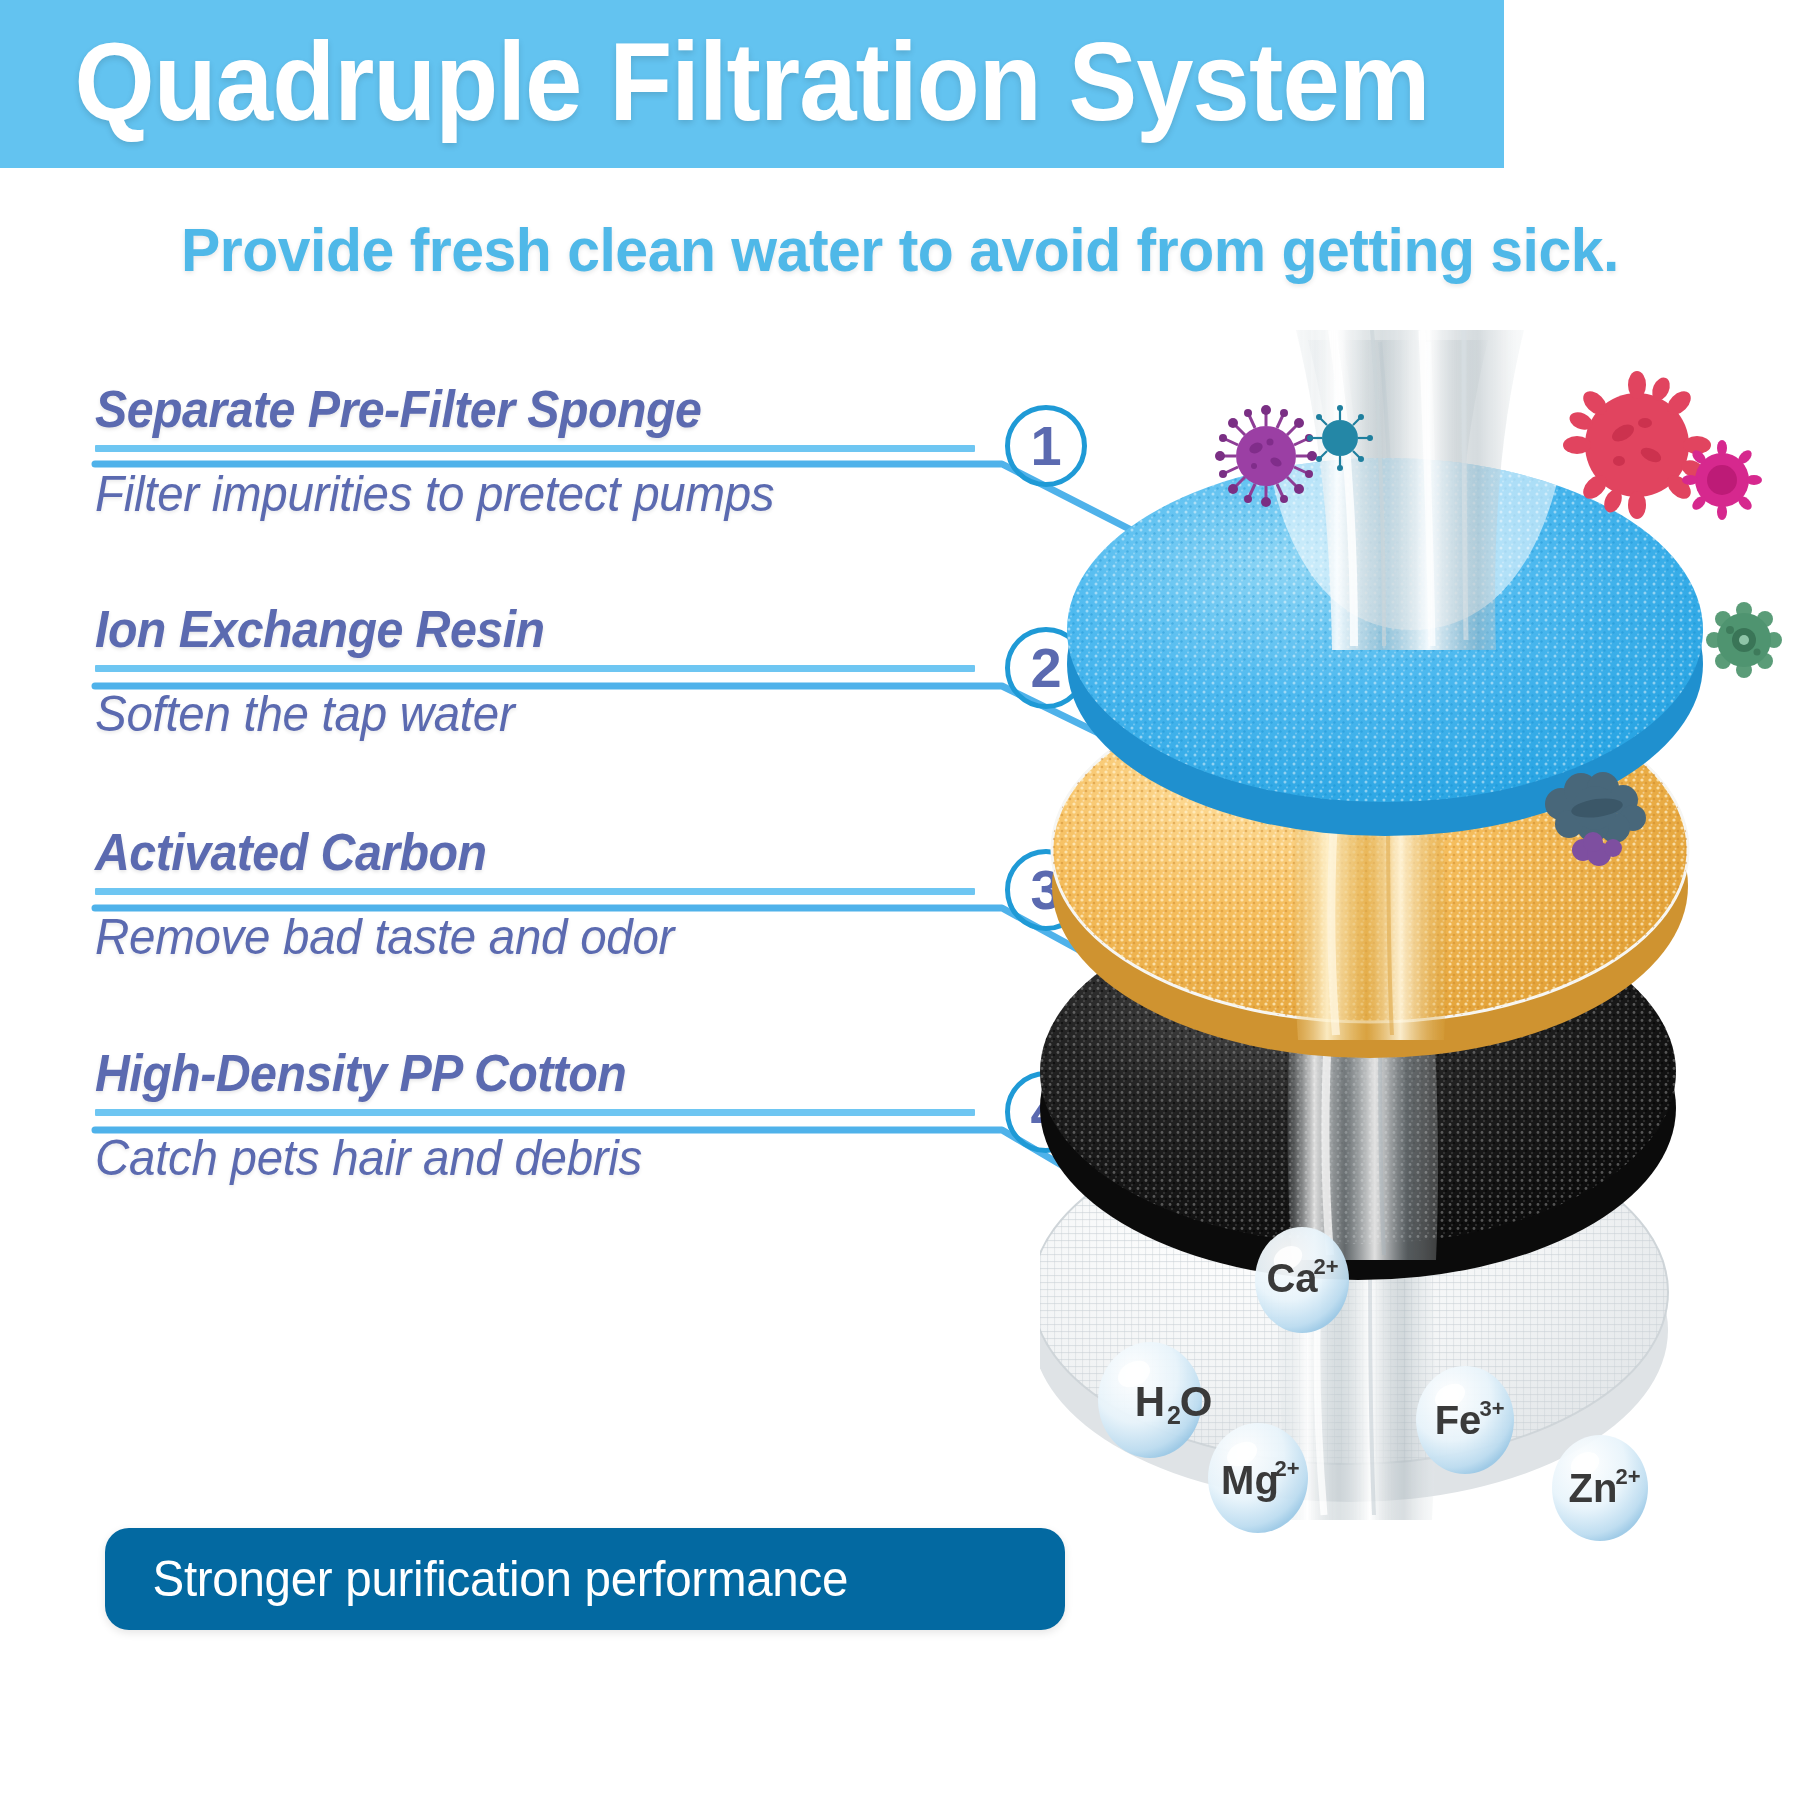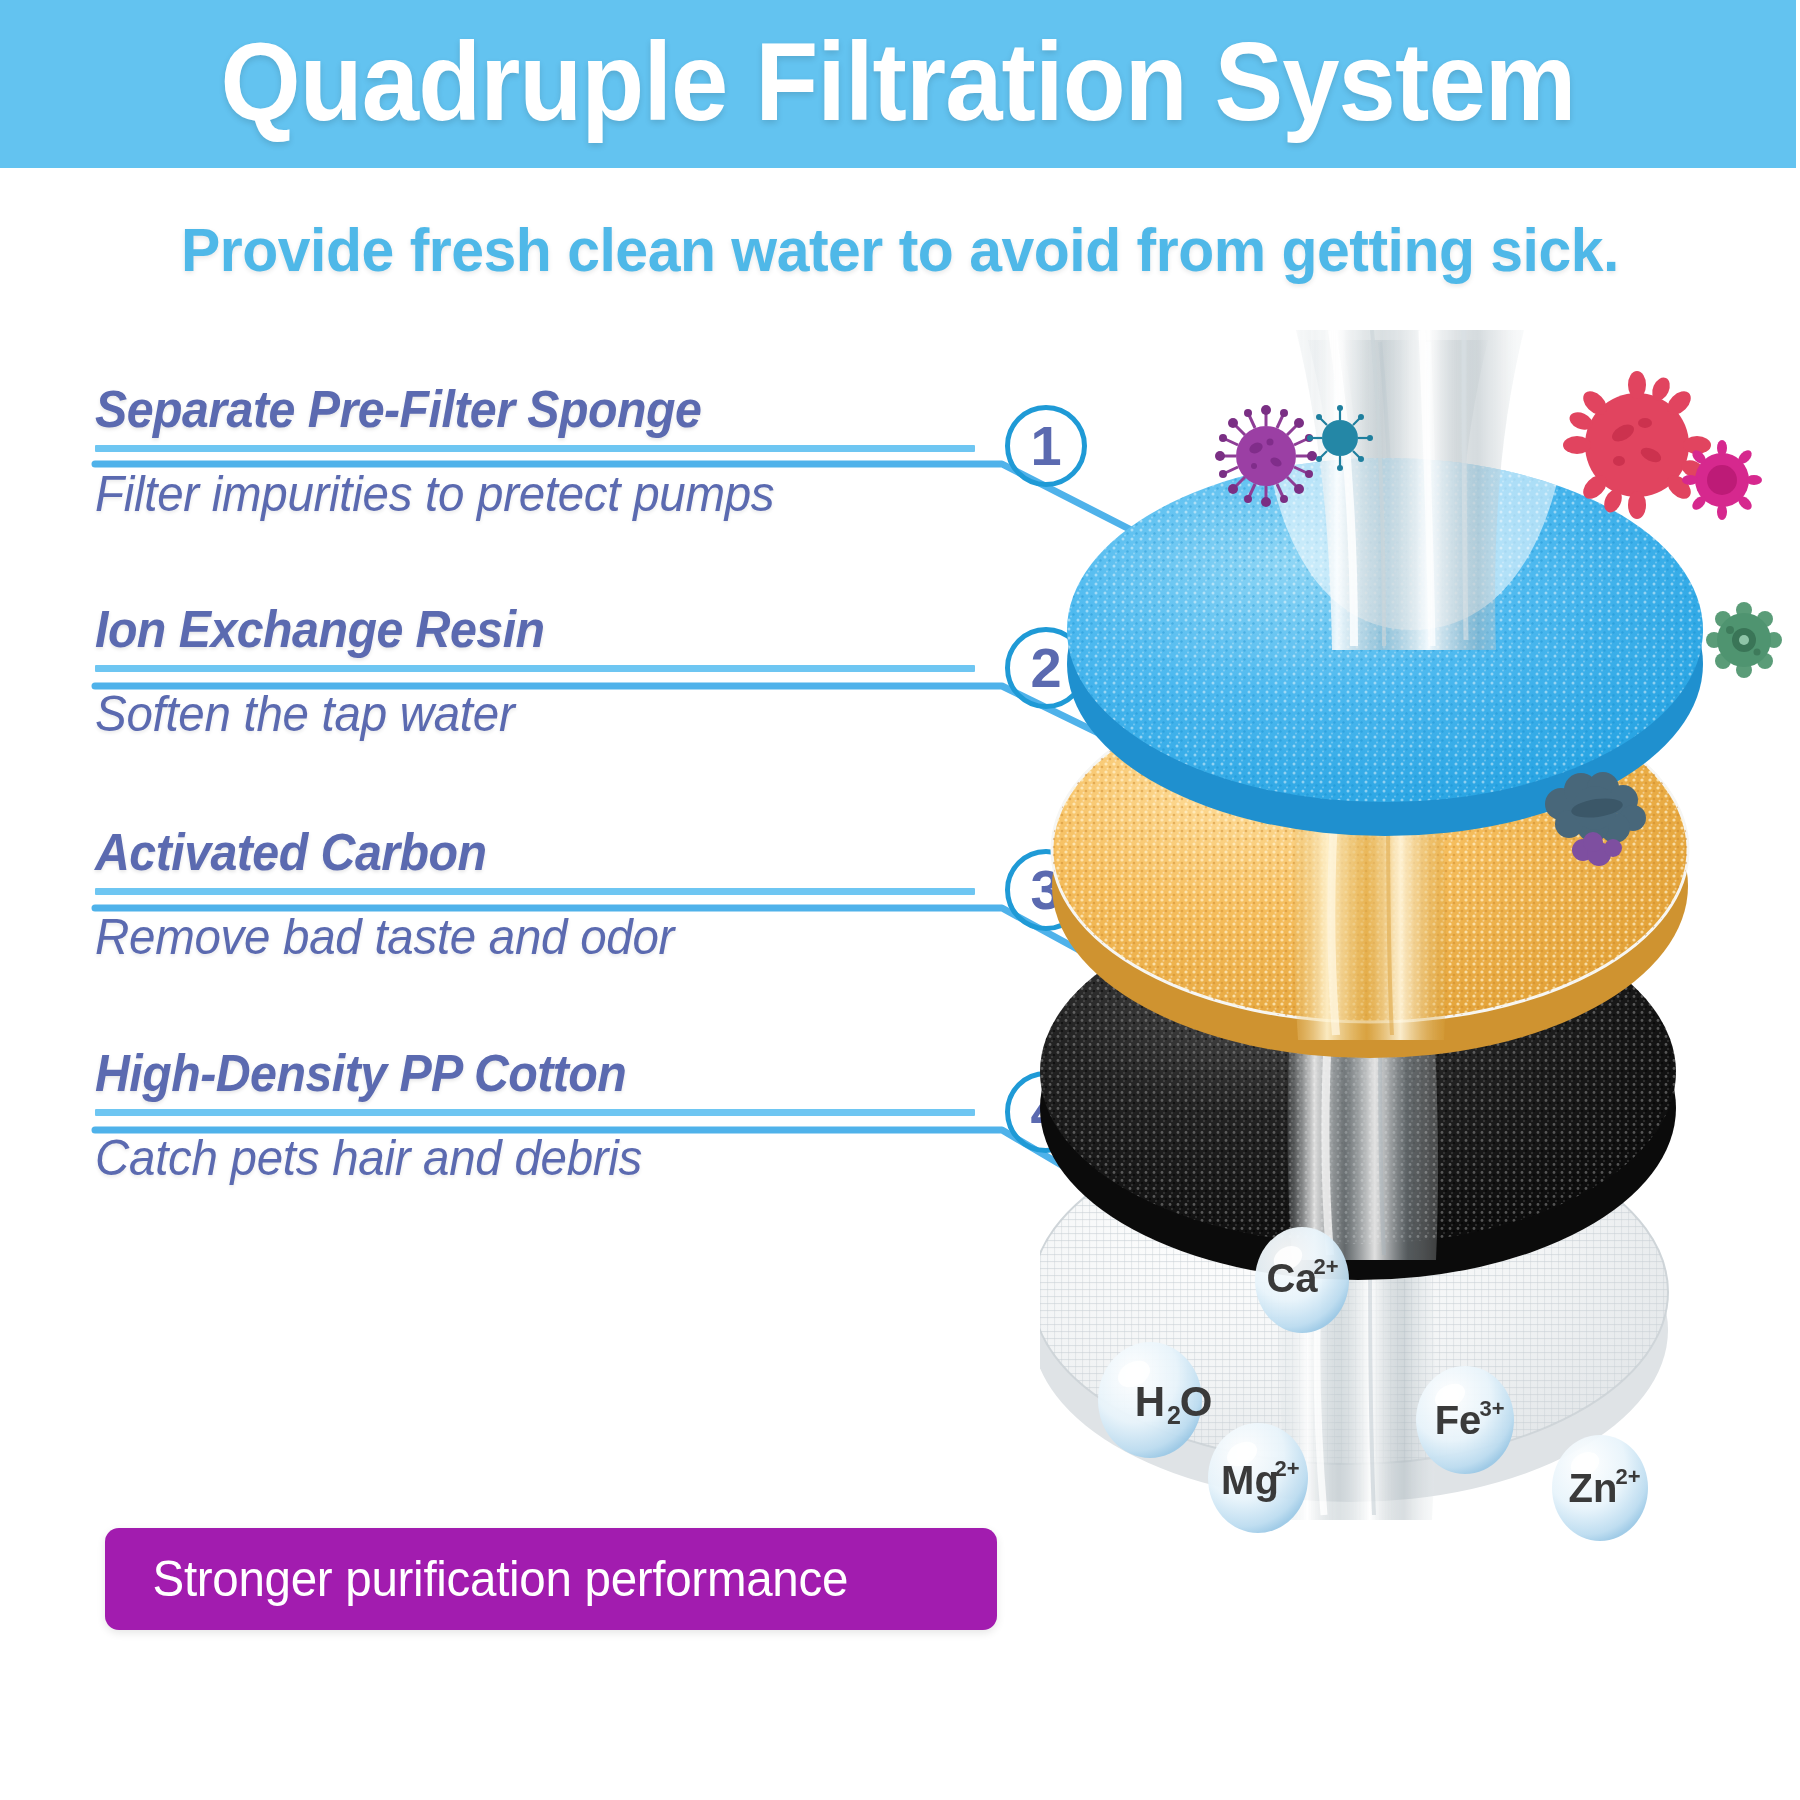--- a/index.html
+++ b/index.html
@@ -6,21 +6,21 @@
   body{
     width:1800px;height:1800px;
     background:#ffffff;
     font-family:"Liberation Sans","DejaVu Sans",sans-serif;
     overflow:hidden;position:relative;
   }
   #root{position:absolute;inset:0;width:1800px;height:1800px;overflow:hidden;}
 
   
   .header-band{
-    position:absolute;left:0;top:0;width:1796px;height:168px;
+    position:absolute;left:0;top:0;width:1504px;height:168px;
     background:#63c3f0;overflow:hidden;
   }
   .header-title{
     position:absolute;left:0;right:0;top:26px;
     text-align:center;
     color:#ffffff;
     font-size:112px;
     font-weight:700;
     letter-spacing:-1px;
     line-height:1.0;
@@ -81,22 +81,22 @@
     display:flex;align-items:center;justify-content:center;
     color:#5b6ab0;
     font-size:56px;font-weight:700;
     line-height:1;
     box-sizing:border-box;
   }
 
   
   .pill{
     position:absolute;left:105px;top:1528px;
-    width:892px;height:102px;
-    background:#a21caf;border-radius:14px;
+    width:960px;height:102px;
+    background:#0369a1;border-radius:24px;
     display:flex;align-items:center;
     box-shadow:0 3px 8px rgba(0,0,0,0.10);
   }
   .pill-label{
     color:#ffffff;font-size:50px;font-weight:400;
     padding-left:50px;letter-spacing:-0.3px;
     transform:scaleX(0.95);transform-origin:left center;
     white-space:nowrap;
   }
 

